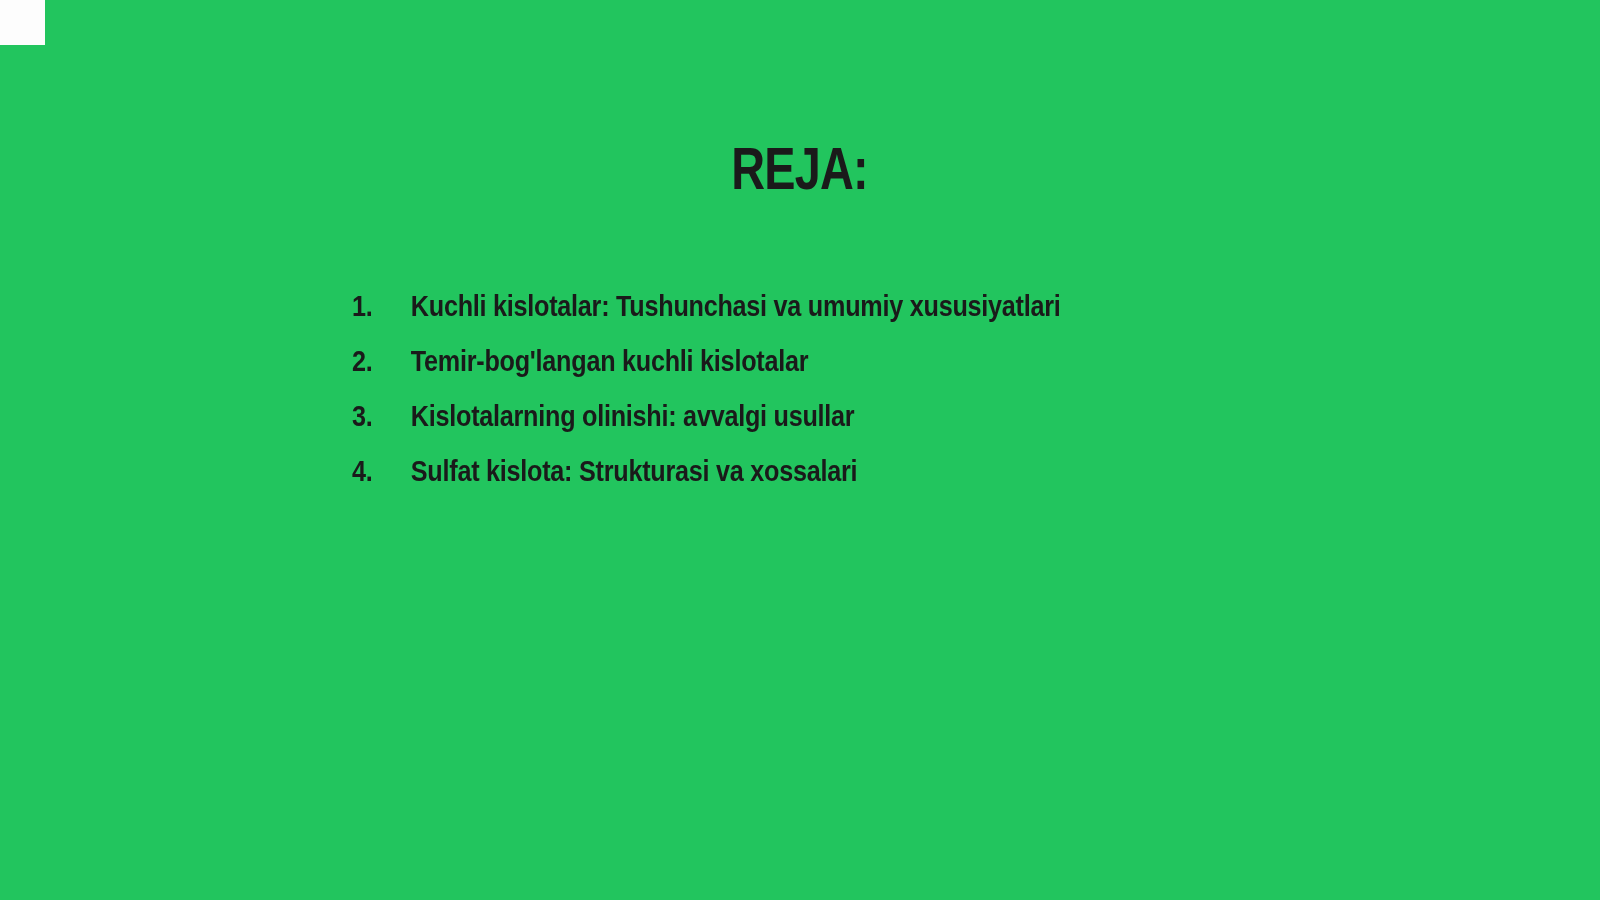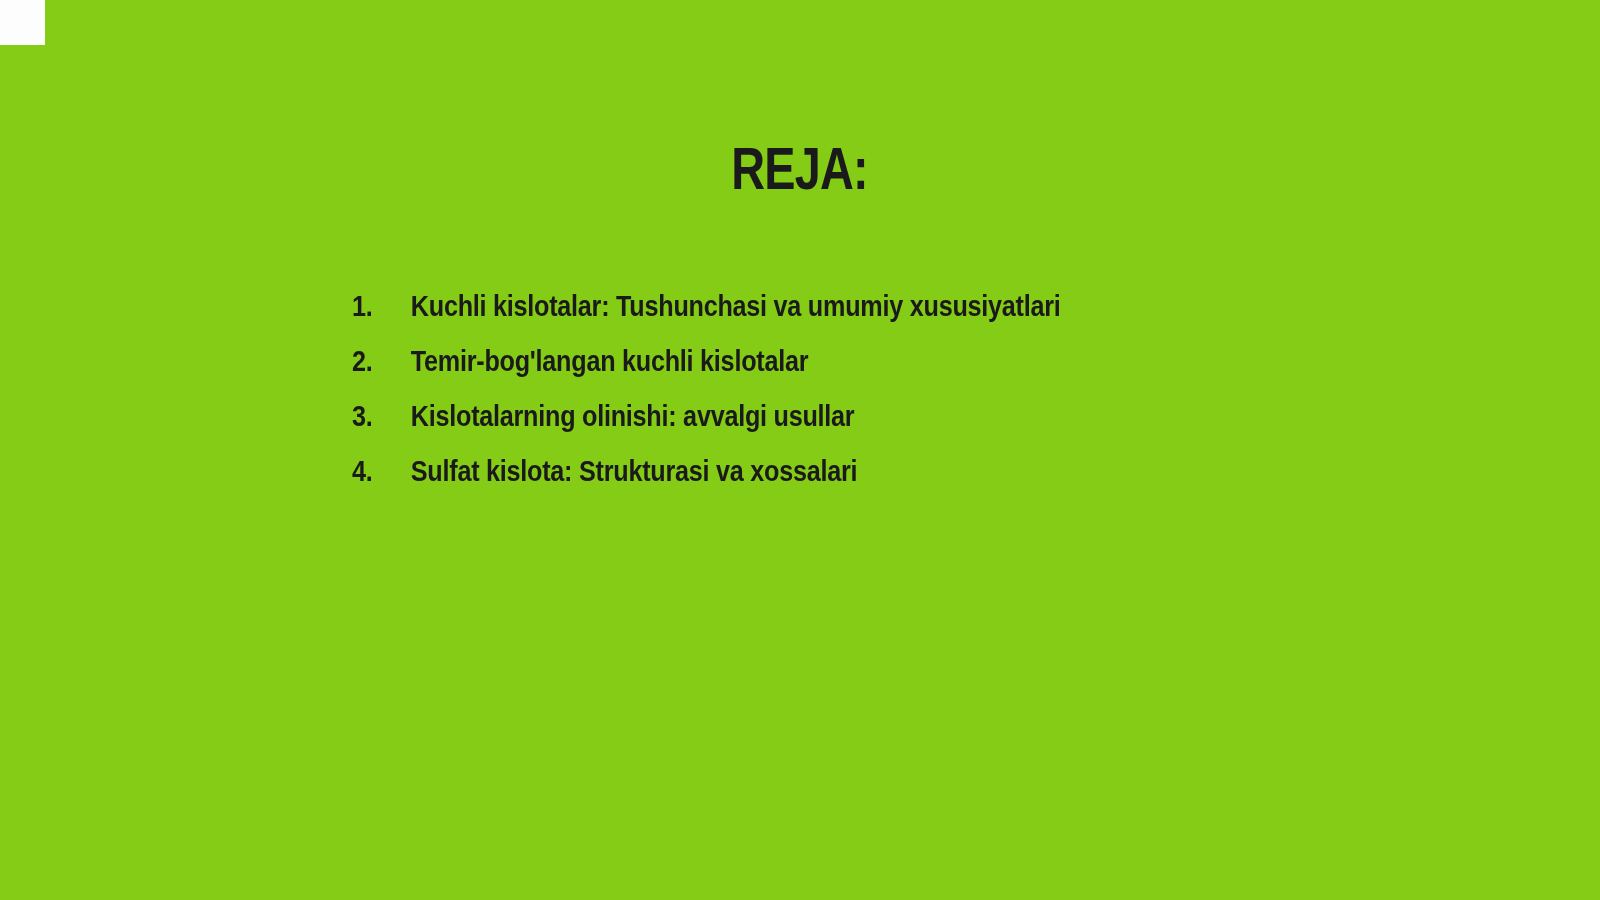--- a/index.html
+++ b/index.html
@@ -4,21 +4,21 @@
 <style>
   html, body {
     margin: 0;
     padding: 0;
     background: #ffffff;
   }
   .slide {
     position: relative;
     width: 1600px;
     height: 900px;
-    background: #84cc16;
+    background: #22c55e;
     overflow: hidden;
     font-family: "Liberation Sans", sans-serif;
     color: #1a1a1a;
   }
   .corner-artifact {
     position: absolute;
     left: 0;
     top: 0;
     width: 45px;
     height: 45px;

